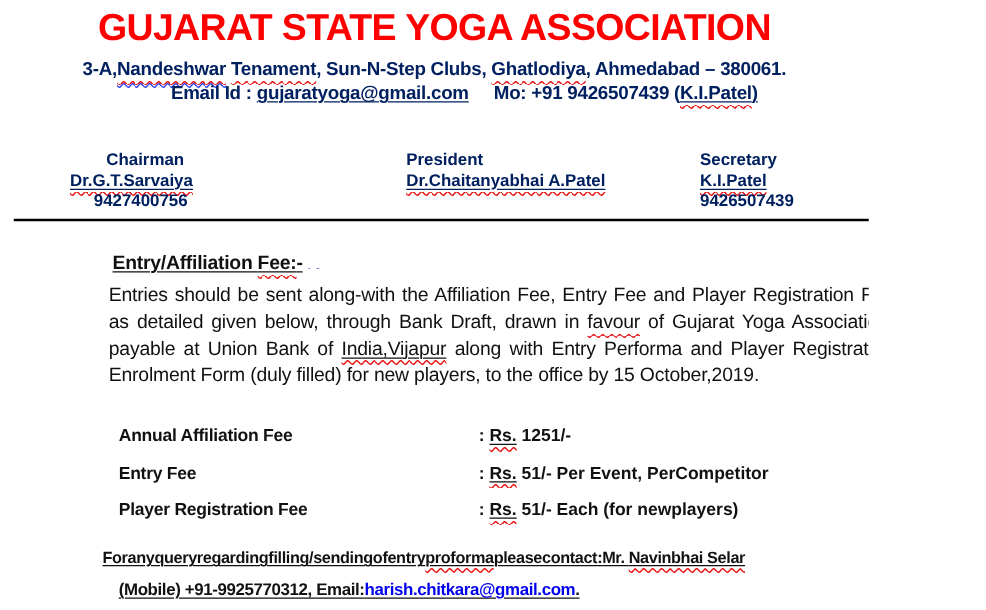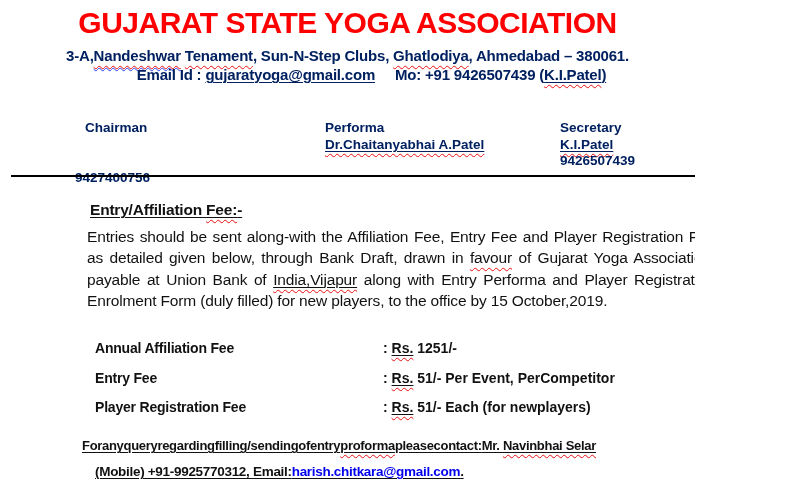--- a/index.html
+++ b/index.html
@@ -22,21 +22,21 @@
   .sq-red { text-decoration:underline wavy #e81010; text-decoration-thickness:1px; text-underline-offset:3.5px; }
   .sq-blue-lo { text-decoration:underline wavy #3344ee; text-decoration-thickness:1px; text-underline-offset:5.5px; }
   
   .officers { position:absolute; top:120px; left:0; width:100%;
     font-size:13.5px; font-weight:700; color:#002060; line-height:16.5px; }
   .off-col { position:absolute; top:0; white-space:nowrap; }
   .off-col.c1 { left:56px; }
   .off-col.c2 { left:325px; }
   .off-col.c3 { left:560px; }
   .c1 .role { padding-left:29px; }
-  .c1 .phone { padding-left:19px;margin-top:33px; }
+  .c1 .phone { padding-left:19px; }
   .bridge { position:absolute; left:150px; top:18px; width:176px; height:16px;
     overflow:hidden; white-space:nowrap; font-size:13.5px; }
   .bridge-inner { text-decoration:underline wavy #3344ee; text-decoration-thickness:1px; text-underline-offset:3.5px; }
   
   .rule { position:absolute; top:175px; left:11px; width:768px; height:0;
     border-top:2px solid #000; }
   
   .sec-heading { position:absolute; top:197px; left:90px;
     font-size:15.5px; font-weight:700; color:#111; letter-spacing:-0.2px; white-space:nowrap; }
   .blue-tail { display:inline-block; overflow:hidden; width:16px; white-space:nowrap;
@@ -68,25 +68,26 @@
 
   <div class="hdr-title">GUJARAT STATE YOGA ASSOCIATION</div>
 
   <div class="hdr-line hdr-address"><span>3-A,</span><span class="sq-blue-lo"><span class="sq-red">Nandeshwar</span></span><span> </span><span class="sq-red">Tenament</span><span>, Sun-N-Step Clubs, </span><span class="sq-red">Ghatlodiya</span><span>, Ahmedabad – 380061.</span></div>
 
   <div class="hdr-line hdr-contact"><span>Email Id : </span><span class="u">gujaratyoga@gmail.com</span><span class="gap-md"></span><span>Mo: +91 9426507439 (</span><span class="u"><span class="sq-red">K.I.Patel</span></span><span class="u">)</span></div>
 
   <div class="officers">
     <div class="off-col c1">
       <div class="role">Chairman</div>
+      <div class="name"><span class="u"><span class="sq-red">Dr.G.T.Sarvaiya</span></span></div>
       <div class="phone">9427400756</div>
     </div>
     <div class="bridge"><span class="bridge-inner">&nbsp;&nbsp;&nbsp;&nbsp;&nbsp;&nbsp;&nbsp;&nbsp;&nbsp;&nbsp;&nbsp;&nbsp;&nbsp;&nbsp;&nbsp;&nbsp;&nbsp;&nbsp;&nbsp;&nbsp;&nbsp;&nbsp;&nbsp;&nbsp;&nbsp;&nbsp;&nbsp;&nbsp;&nbsp;&nbsp;&nbsp;&nbsp;&nbsp;&nbsp;&nbsp;&nbsp;&nbsp;&nbsp;&nbsp;&nbsp;&nbsp;&nbsp;&nbsp;&nbsp;&nbsp;&nbsp;&nbsp;&nbsp;&nbsp;&nbsp;</span></div>
     <div class="off-col c2">
-      <div class="role">Performa</div>
+      <div class="role">President</div>
       <div class="name"><span class="u"><span class="sq-red">Dr.Chaitanyabhai A.Patel</span></span></div>
     </div>
     <div class="off-col c3">
       <div class="role">Secretary</div>
       <div class="name"><span class="u"><span class="sq-red">K.I.Patel</span></span></div>
       <div class="phone">9426507439</div>
     </div>
   </div>
 
   <div class="rule"></div>

